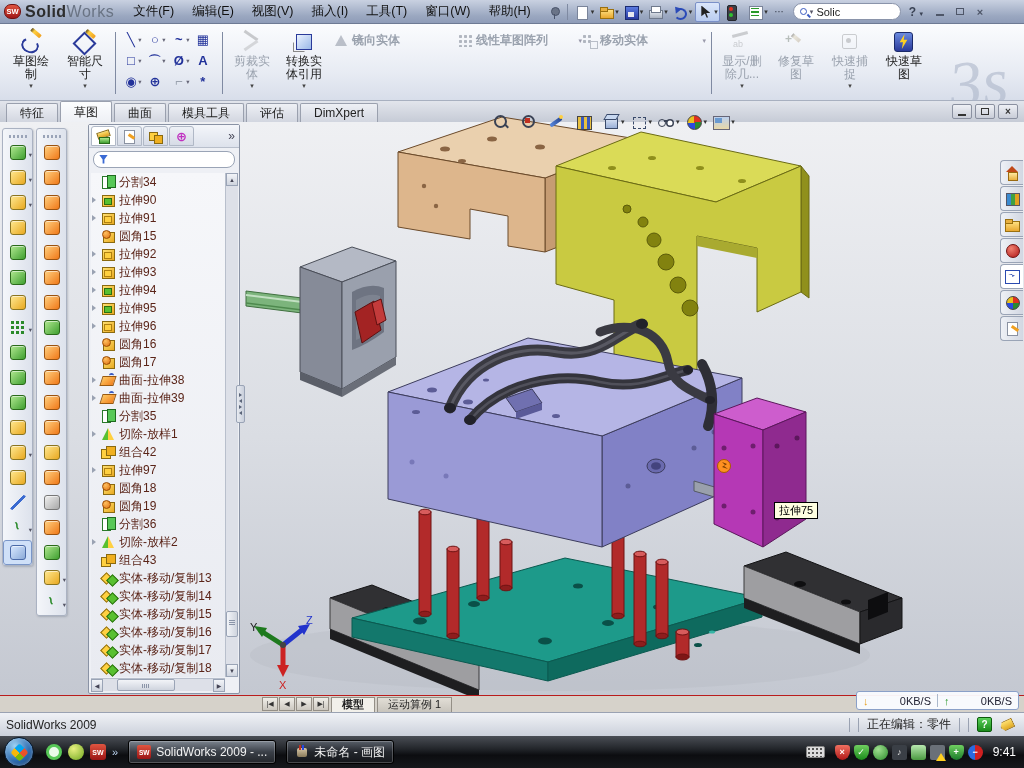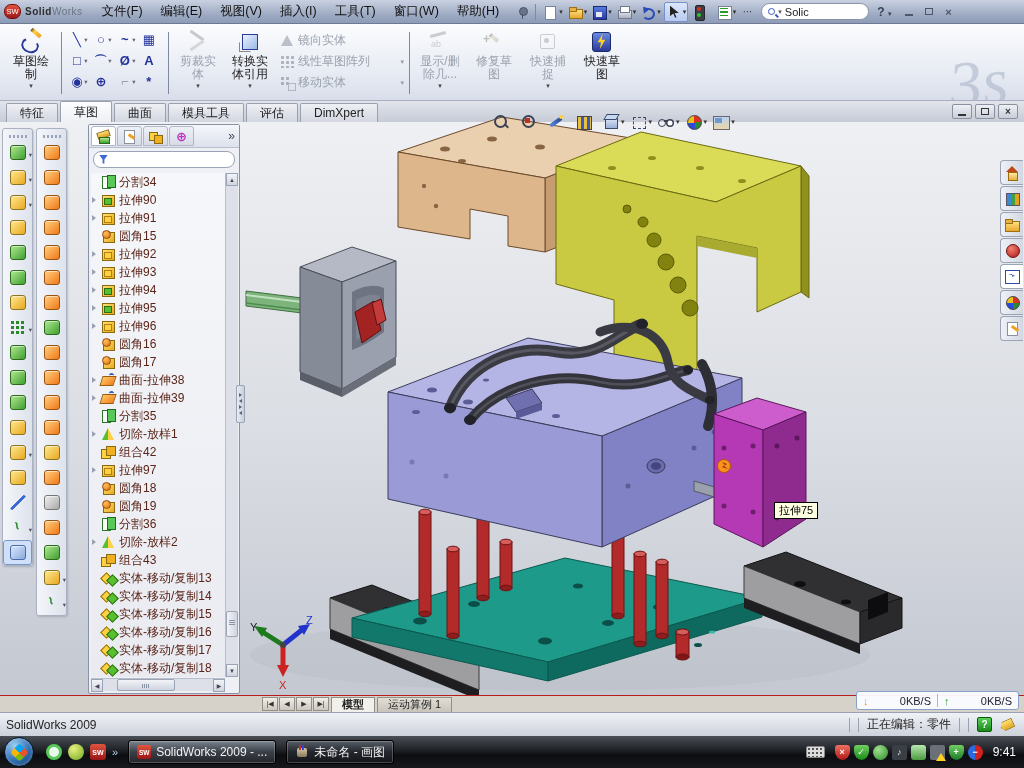--- a/index.html
+++ b/index.html
@@ -7,22 +7,22 @@
 .screen{position:relative;width:1024px;height:768px;overflow:hidden;
   font-family:"Liberation Sans","DejaVu Sans",sans-serif;font-size:12px;color:#1a1a1a;
   background:#dfe2e8;}
 
 
 .titlebar{position:absolute;left:0;top:0;width:1024px;height:24px;
   background:linear-gradient(#c9d1e1,#9aa7c0 70%,#8f9cb8);border-bottom:1px solid #6e7a94;
   display:flex;align-items:center;}
 .logo{display:flex;align-items:center;gap:4px;padding:0 10px 0 4px;}
 .logo-badge{width:17px;height:15px;background:linear-gradient(#e05540,#a01818);border:1px solid #701010;
-  border-radius:7px;color:#fff;font-size:7.5px;font-weight:normal;display:flex;align-items:center;justify-content:center;}
-.logo-text{font-size:10px;color:#2d2d2d;letter-spacing:.5px;}
+  border-radius:7px;color:#fff;font-size:7.5px;font-weight:bold;display:flex;align-items:center;justify-content:center;}
+.logo-text{font-size:16px;color:#2d2d2d;letter-spacing:.5px;}
 .logo-text b{font-weight:bold;}
 .logo-text span{color:#6a7484;}
 .menubar{display:flex;height:100%;align-items:center;}
 .menu-item{padding:0 9px;font-size:12.5px;color:#111;cursor:default;}
 .tb-std{display:flex;align-items:center;gap:2px;margin-left:6px;}
 .sep-v{width:1px;height:16px;background:#7f8aa2;margin:0 3px;}
 .stdbtn{display:flex;align-items:center;height:20px;padding:0 1px;}
 .stdbtn .dd{font-size:7px;color:#333;margin-left:1px;}
 .sticon{width:16px;height:16px;position:relative;display:inline-block;}
 .sticon::before,.sticon::after{content:"";position:absolute;}
@@ -86,21 +86,21 @@
 .tb-snap::before{left:5px;top:4px;width:13px;height:13px;border:1.5px solid #9098a8;border-radius:2px;}
 .tb-snap::after{left:9px;top:8px;width:5px;height:5px;border-radius:50%;background:#9098a8;}
 .tb-quick::before{left:3px;top:2px;width:17px;height:18px;background:linear-gradient(#6a8ae0,#2a3a9a);border-radius:3px;border:1px solid #1a2a6a;}
 .tb-quick::after{left:7px;top:4px;width:11px;height:15px;background:#ffd020;
   clip-path:polygon(60% 0,15% 55%,45% 55%,35% 100%,85% 38%,52% 38%);}
 .sk-grid{display:grid;grid-template-columns:repeat(4,24px);grid-auto-rows:21px;margin:1px 2px 0 2px;}
 .skc{display:flex;align-items:center;justify-content:center;color:#22329a;font-size:13px;font-weight:bold;}
 .skc .g{min-width:13px;text-align:center;}
 .skc .dd{font-size:6.5px;color:#667;margin-left:1px;}
 .skc.disabled{color:#9aa2ae;}
-.stackcol{display:flex;flex-direction:column;margin:2px 2px 0 4px;}
+.stackcol{display:flex;margin:2px 2px 0 4px;font-weight:bold;}
 .srow{display:flex;align-items:center;height:21px;width:124px;}
 .srow .lbl{font-size:12px;color:#9aa2ae;margin-left:4px;white-space:nowrap;}
 .srow .dd{font-size:7px;color:#99a;margin-left:auto;}
 .mico{width:14px;height:13px;position:relative;opacity:.55;}
 .mico::before,.mico::after{content:"";position:absolute;}
 .mi-mirror::before{left:1px;top:1px;border-left:6px solid transparent;border-right:6px solid transparent;border-bottom:11px solid #8a92a0;}
 .mi-grid::before{left:0;top:0;width:14px;height:13px;background:radial-gradient(#7a8290 1.4px,transparent 1.5px);background-size:5px 5px;}
 .mi-move::before{left:0;top:0;width:10px;height:10px;background:radial-gradient(#7a8290 1.4px,transparent 1.5px);background-size:5px 5px;}
 .mi-move::after{left:8px;top:7px;width:6px;height:6px;border:1.5px solid #8a92a0;}
 .watermark{position:absolute;right:16px;top:26px;font-family:"Liberation Serif","DejaVu Serif",serif;
@@ -397,20 +397,25 @@
   </div>
 
   <div class="cmdbar">
     <span style="display:flex;">
 
     <span class="cbtn" style="width:52px;">
           <span class="cicon tb-sketch"></span>
           <span class="lbl">草图绘制</span>
           <span class="dd">▾</span>
         </span>
+        <span class="cbtn" style="width:52px;">
+          <span class="cicon tb-dim"></span>
+          <span class="lbl">智能尺寸</span>
+          <span class="dd">▾</span>
+        </span>
       </span>
     <span class="sep-v" style="height:62px;margin-top:4px;"></span>
     <span class="sk-grid">
 
     <span class="skc">
           <span class="g">╲</span>
           <span class="dd">▾</span>
         </span>
         <span class="skc">
           <span class="g">○</span>

